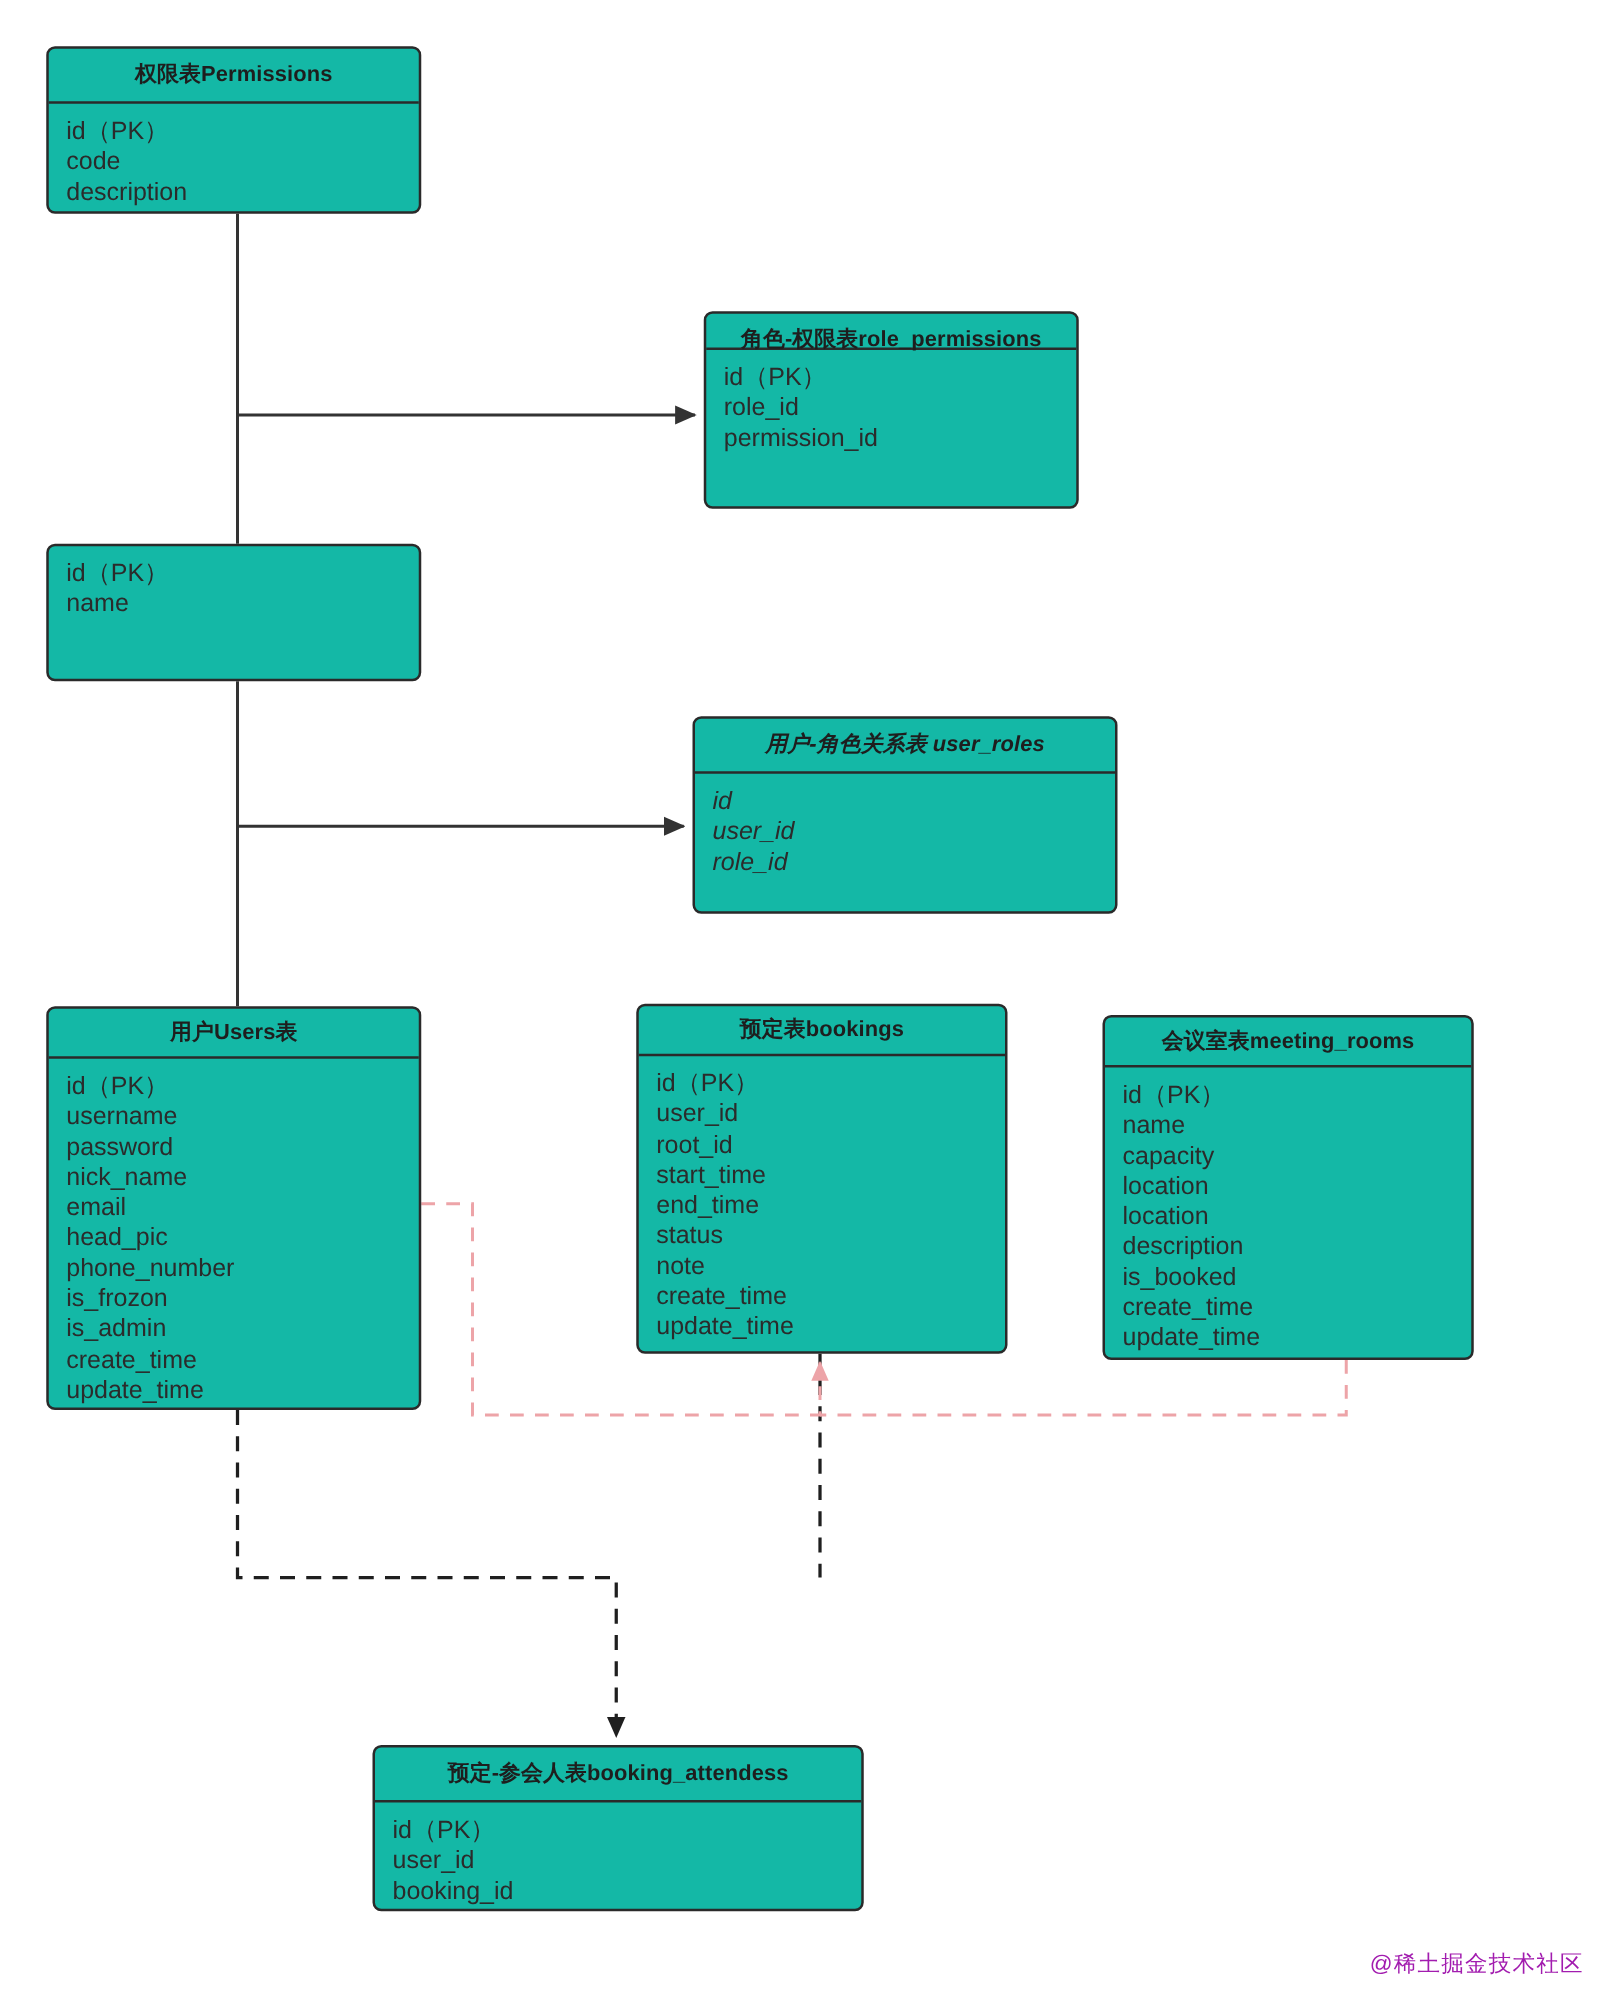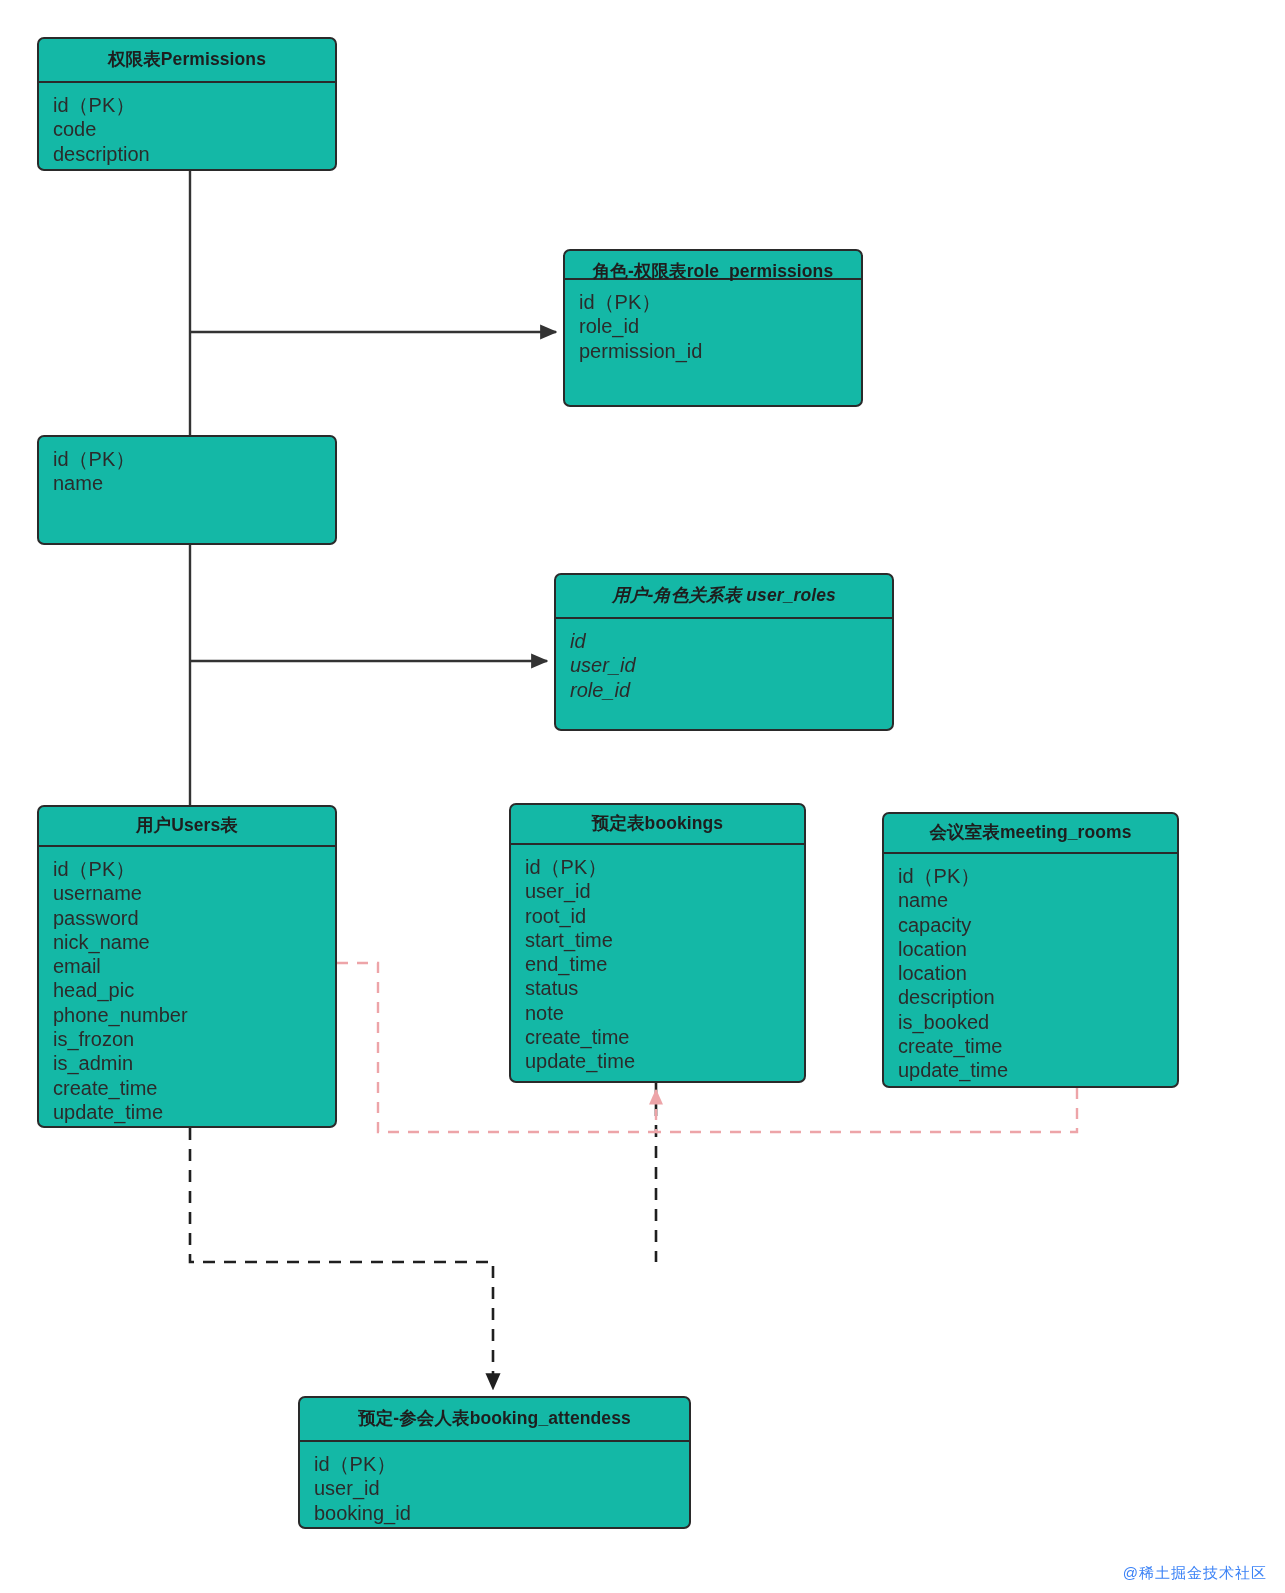--- a/index.html
+++ b/index.html
@@ -52,22 +52,22 @@
   .field {
     font-size: 20px;
     line-height: 24.3px;
     color: #2b2b2b;
     white-space: nowrap;
   }
   .watermark {
     position: absolute;
     right: 18px;
     bottom: 10px;
-    font-size: 15px;
-    color: #3b82f6;
+    font-size: 18px;
+    color: #a21caf;
     letter-spacing: 1px;
     z-index: 2;
     user-select: none;
   }
 </style>
 </head>
 <body>
 
 <div id="canvas">
 

